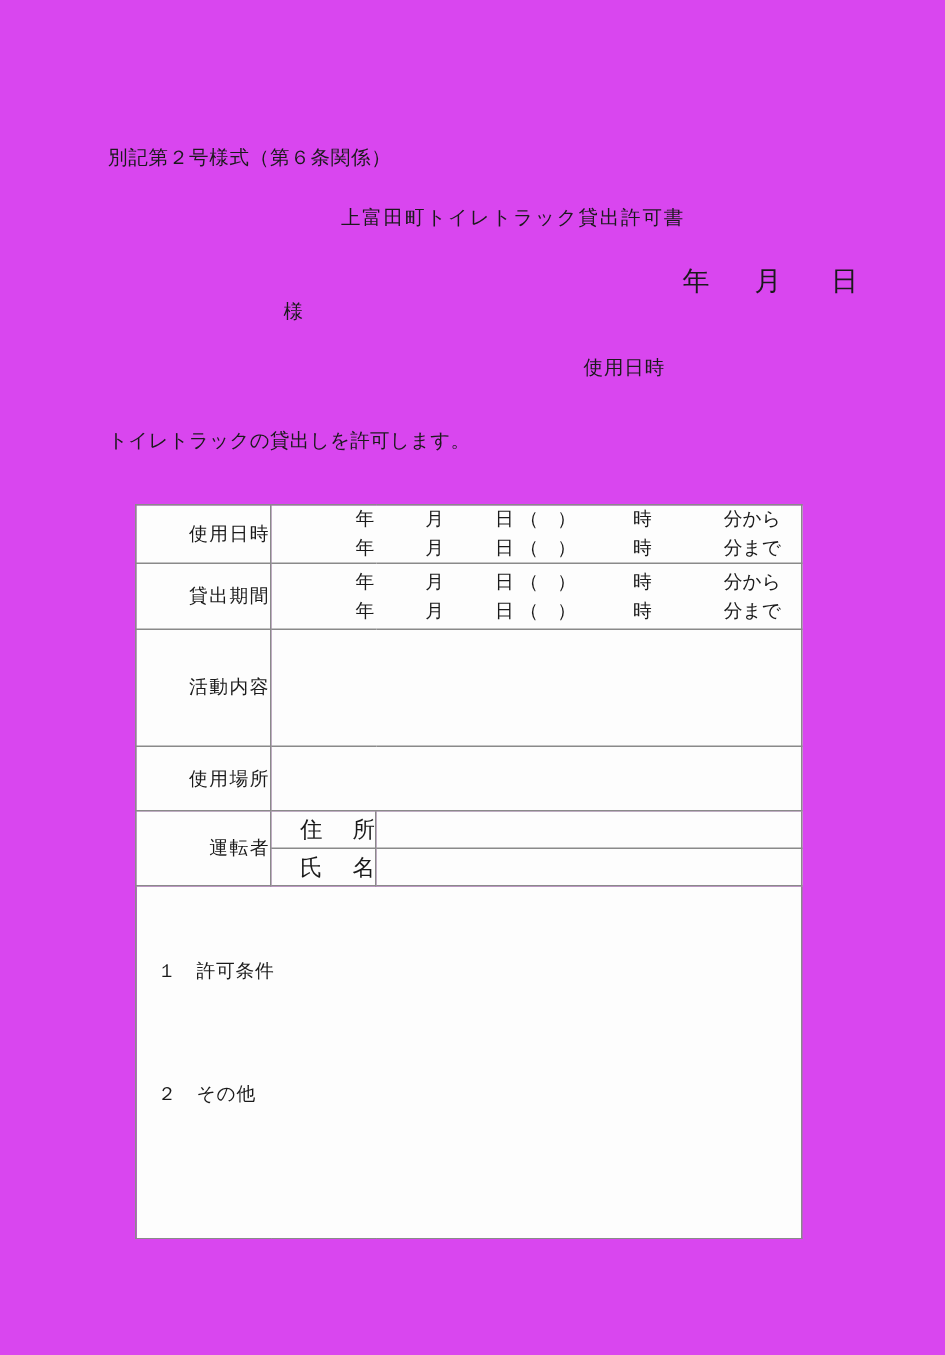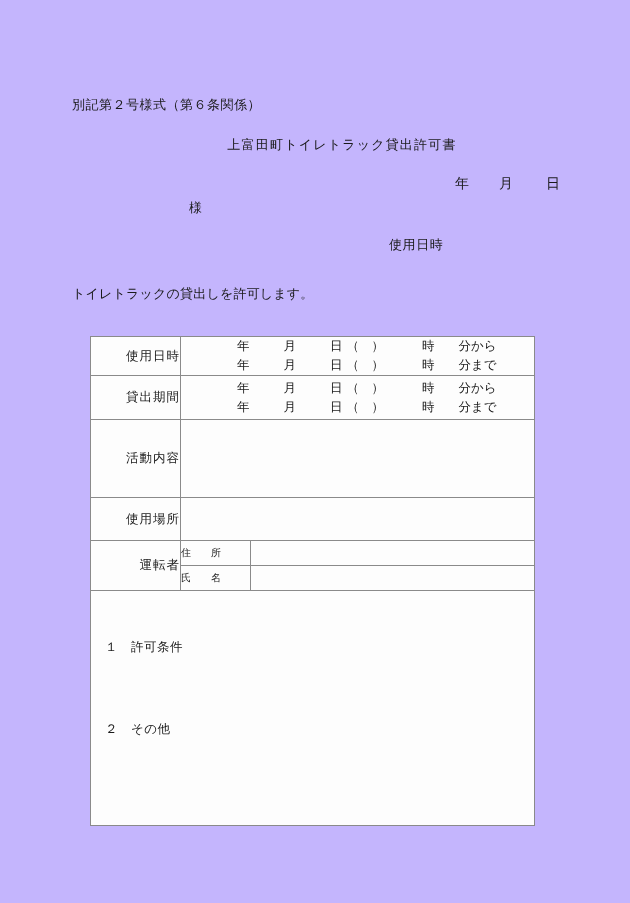--- a/index.html
+++ b/index.html
@@ -11,21 +11,21 @@
     height: 903px;
     background: #fdfdfd;
     font-family: "Liberation Serif", "DejaVu Serif", serif;
     color: #1a1a1a;
     position: relative;
     overflow: hidden;
   }
   .page {
     position: absolute;
     inset: 0;
-    background: #c4b5fd;
+    background: #d946ef;
   }
 
   
   .form-no {
     position: absolute;
     left: 72px;
     top: 96px;
     font-size: 13px;
     letter-spacing: 0.5px;
     white-space: nowrap;
@@ -42,21 +42,21 @@
     letter-spacing: 1.2px;
     padding-left: 42px;
     white-space: nowrap;
   }
 
   
   .date-line {
     position: absolute;
     top: 175px;
     left: 455px;
-    font-size: 14px;
+    font-size: 18px;
     white-space: nowrap;
     text-decoration: underline;
   }
   .date-line span { display: inline-block; }
   .date-line .yr { margin-right: 30px; }
   .date-line .mo { margin-right: 33px; }
 
   
   .addressee {
     position: absolute;
@@ -105,42 +105,42 @@
     vertical-align: middle;
     background: #fdfdfd;
   }
   .lbl {
     text-align: right;
     letter-spacing: 1px;
     width: 90px;
     font-size: 12.5px;
   }
   .sub-lbl {
-    text-align: left;
+    text-align: right;
     width: 70px;
-    font-size: 10px;
+    font-size: 15px;
   }
   .sub-lbl .sp { display: inline-block; width: 20px; }
 
   
   .dt-cell {
     padding: 4px 0 4px 0;
   }
   .dt-row {
     font-size: 12.5px;
     line-height: 19px;
     white-space: nowrap;
     padding-left: 56px;
   }
   .dt-row .u-yr  { display:inline-block; margin-right: 34px; }
   .dt-row .u-mo  { display:inline-block; margin-right: 34px; }
   .dt-row .u-day { display:inline-block; margin-right: 4px; }
   .dt-row .u-par { display:inline-block; margin-right: 38px; }
   .dt-row .u-hr  { display:inline-block; margin-right: 24px; }
-  .dt-row .u-min { display:inline-block; }
+  .dt-row .u-min { display:inline-block;margin-left:24px; }
 
   .h-use-dt   { height: 37px; }
   .h-lend     { height: 43px; }
   .h-activity { height: 77px; margin-left: 36px; }
   .h-place    { height: 42px; }
   .h-driver   { height: 24px; }
 
   
   .notes-cell {
     height: 234px;

